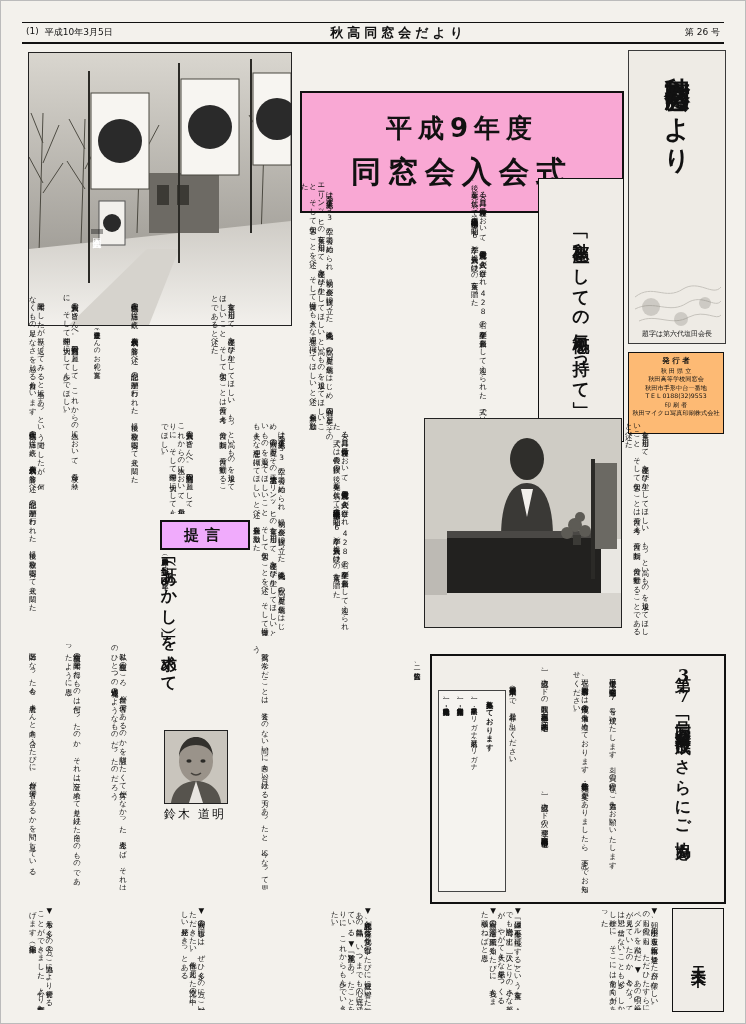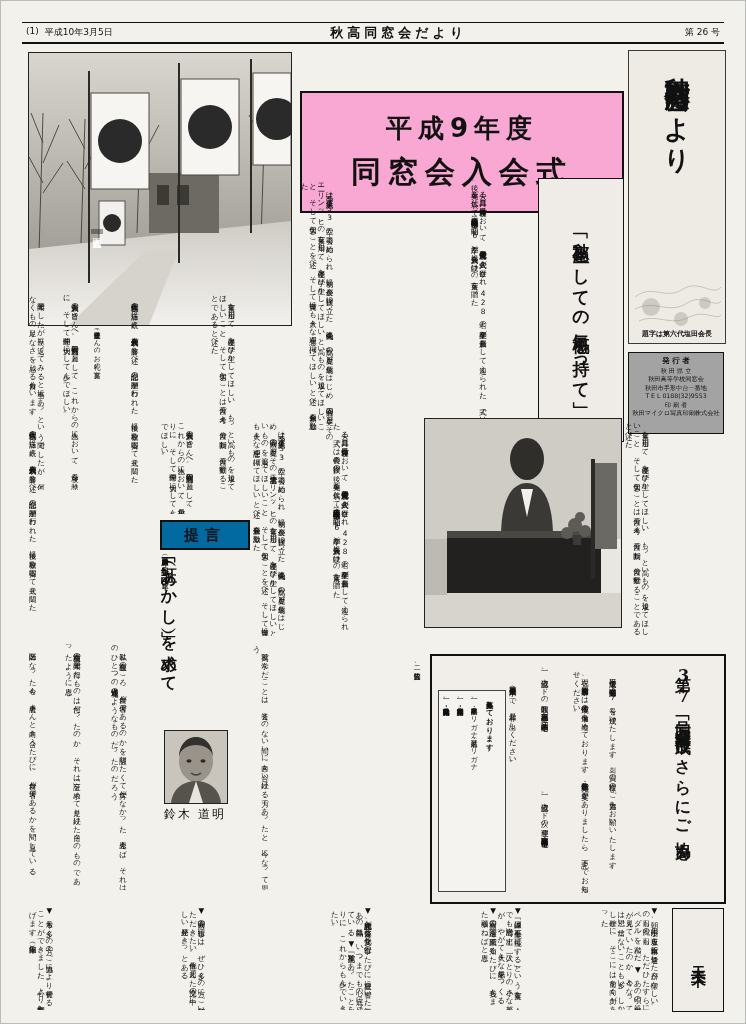--- a/index.html
+++ b/index.html
@@ -51,26 +51,26 @@
     border:1px solid #3a3a3a;background:#ece9e3;overflow:hidden;
   }
   #logo-box .brush{
     position:absolute;left:0;top:0;width:96px;height:240px;
     display:flex;align-items:flex-start;justify-content:center;
   }
   #logo-box .brush .vert{font-size:26px;font-weight:bold;color:#111;
     letter-spacing:2px;line-height:1.05;padding-top:6px;}
   #logo-box .sub{
     position:absolute;bottom:4px;left:0;width:96px;text-align:center;
-    font-size:7px;color:#111;font-weight:bold;
+    font-size:7px;color:#111;
   }
   
   #publisher-box{
     position:absolute;left:628px;top:352px;width:96px;height:82px;
-    border:1px solid #111;background:#a3a3a3;
+    border:1px solid #111;background:#fdba74;
     padding:3px 2px;box-sizing:border-box;text-align:center;
   }
   #publisher-box div{font-size:6.2px;line-height:1.35;color:#111;}
   #publisher-box .hd{font-size:7.5px;font-weight:bold;margin-bottom:1px;}
   
   #quote-box{
     position:absolute;left:538px;top:178px;width:84px;height:262px;
     border:1px solid #111;background:#efece7;
     display:flex;align-items:center;justify-content:center;
   }
@@ -81,21 +81,21 @@
   }
   .col .vert{font-size:7.4px;}
   .col.small .vert{font-size:6.8px;}
   
   #photo-ceremony{
     left:424px;top:418px;width:196px;height:208px;
   }
   
   #teigen-box{
     position:absolute;left:160px;top:520px;width:86px;height:26px;
-    border:2px solid #111;background:#0369a1;
+    border:2px solid #111;background:#f0abfc;
     display:flex;align-items:center;justify-content:center;
     font-size:15px;font-weight:bold;letter-spacing:6px;color:#111;
   }
   
   #portrait{
     position:absolute;left:164px;top:730px;width:62px;height:72px;
     border:1px solid #222;overflow:hidden;background:#b9b4ac;
   }
   #portrait-name{
     position:absolute;left:160px;top:806px;width:70px;text-align:center;

